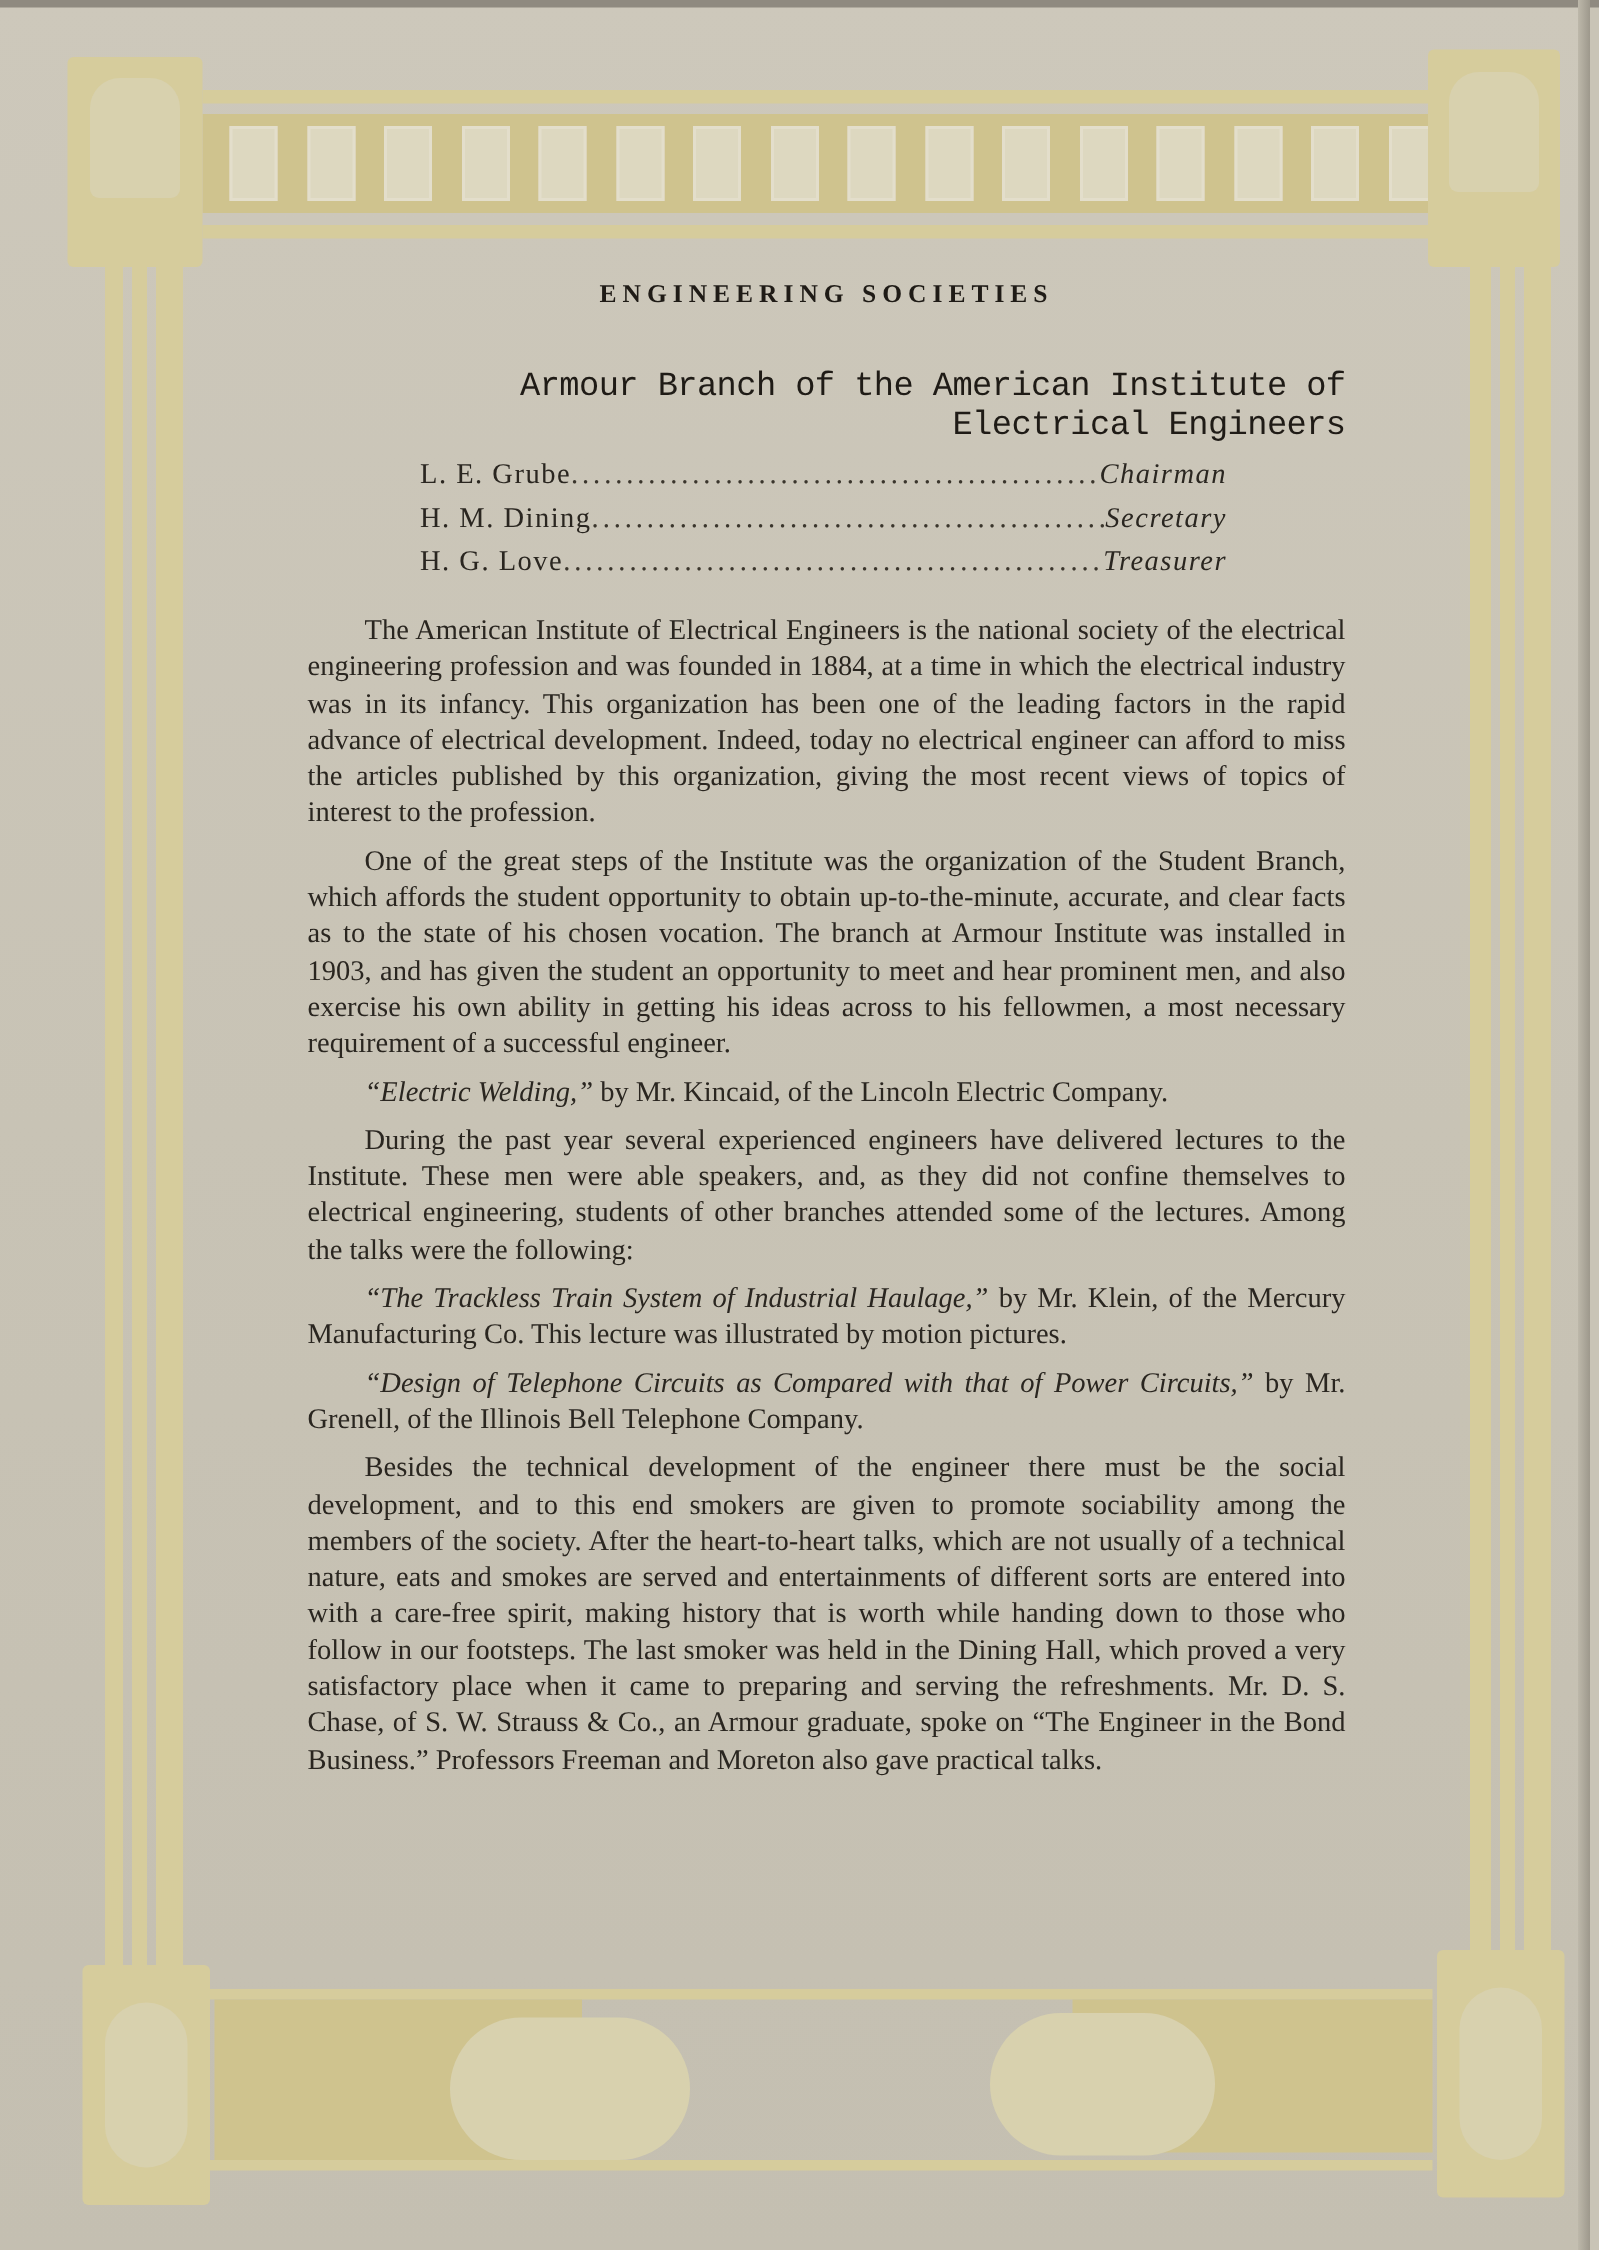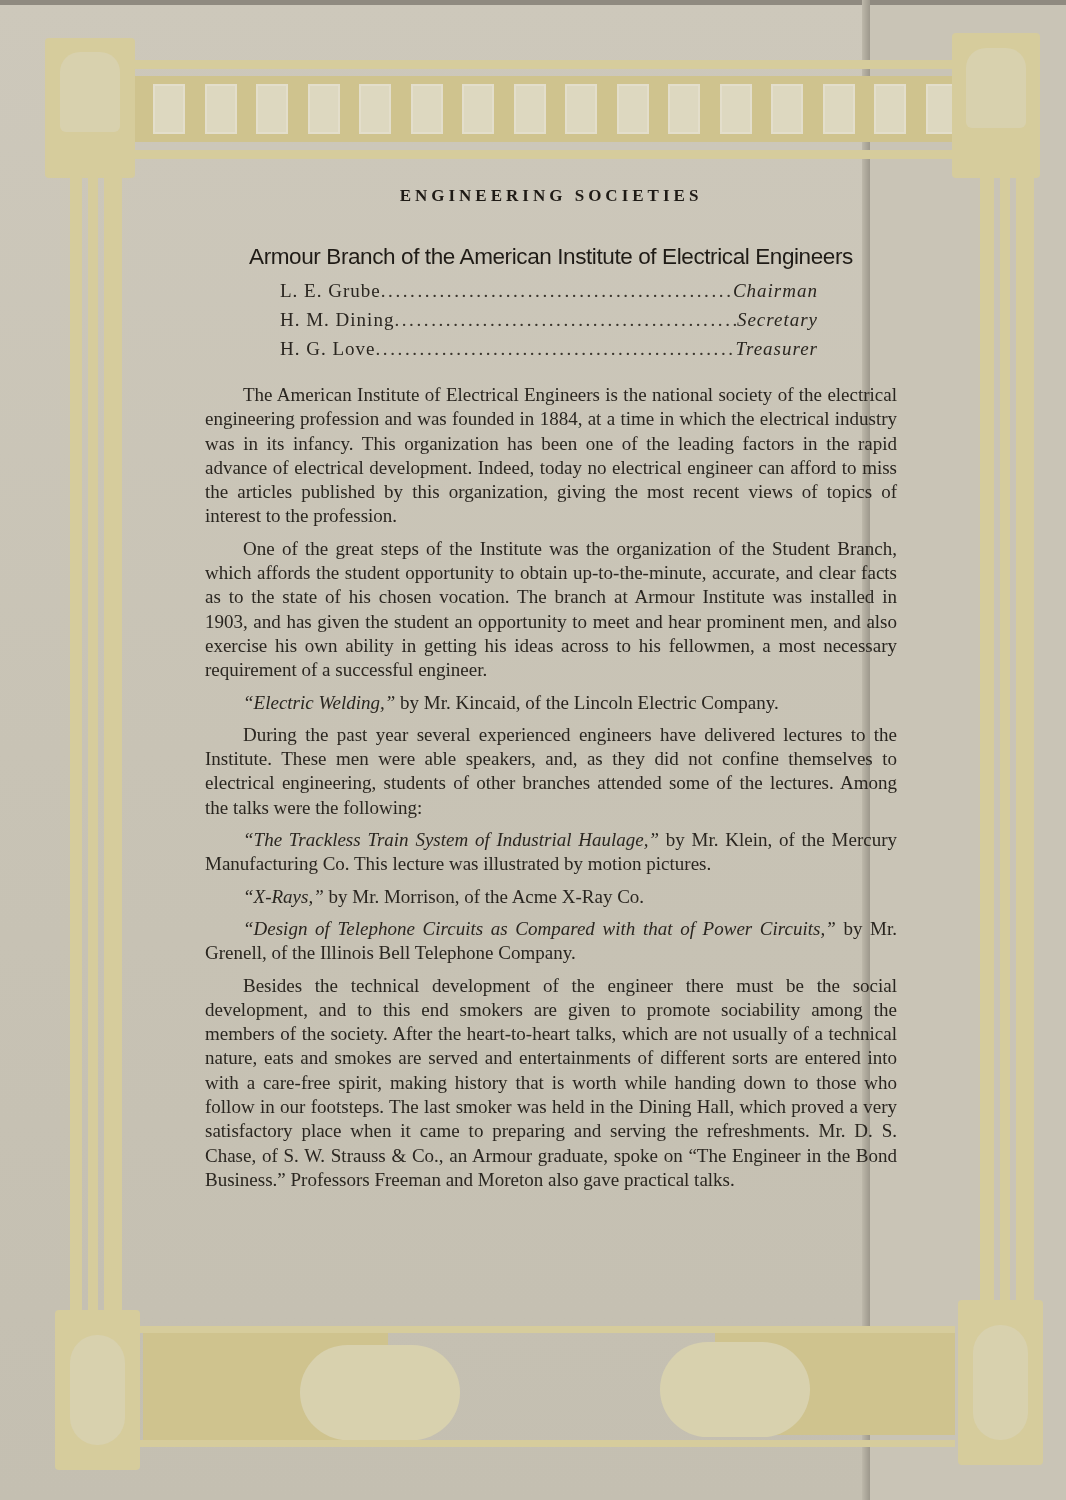--- a/index.html
+++ b/index.html
@@ -3,40 +3,40 @@
 <meta charset="utf-8">
 <style>
   html, body { margin: 0; padding: 0; }
   body {
     width: 1066px; height: 1500px; position: relative; overflow: hidden;
     background: #c9c4b6;
     font-family: "Liberation Serif", "DejaVu Serif", serif;
     color: #2a2620;
   }
   .page {
-    position: absolute; left: 0; top: 0; width: 870px; height: 1500px;
+    position: absolute; left: 0; top: 0; width: 1060px; height: 1500px;
     background: linear-gradient(180deg, #cdc8bb 0%, #c8c3b5 50%, #c4bfb1 100%);
   }
   .top-edge { position: absolute; left: 0; top: 0; width: 1066px; height: 5px; background: #8f8a80; }
   .right-edge { position: absolute; right: 0; top: 0; width: 8px; height: 1500px; background: linear-gradient(90deg,#bdb8aa,#9d988c); }
 
   
   .orn { position: absolute; background: #d6cc9c; }
   .orn.dark { background: #cfc38e; }
   .orn.light { background: #d8d1ae; }
   .window { position: absolute; background: #ddd8c0; border: 2px solid #e3decb; box-sizing: border-box; }
 
   
   .content { position: absolute; left: 205px; top: 180px; width: 692px; }
   .section-title {
     text-align: center; font-weight: bold; letter-spacing: 4px;
     font-size: 17px; margin: 6px 0 0 0; color: #1f1b16;
   }
   .org-title {
-    text-align: center; font-family: Liberation Sans, sans-serif;
+    text-align: right; font-family: Liberation Mono, monospace;
     font-size: 22.5px; margin: 38px 0 6px 0; letter-spacing: -0.4px; color: #1f1b16;
   }
   .officer { position: relative; height: 29px; font-size: 19px; margin-left: 75px; width: 538px; display: flex; align-items: center; }
   .officer .name { white-space: nowrap; letter-spacing: 1px; }
   .officer .dots { flex: 1; overflow: hidden; white-space: nowrap; letter-spacing: 2.6px; color: #3a352c; }
   .officer .role { font-style: italic; white-space: nowrap; letter-spacing: 1px; }
 
   .para { font-size: 19px; line-height: 24.3px; text-align: justify; margin: 0; text-indent: 38px; }
   .p1 { margin-top: 20px; }
   .gap { margin-top: 8px; }
@@ -120,19 +120,18 @@
         <span class="role">Treasurer</span>
       </div>
     </div>
 
     <p class="para p1">The American Institute of Electrical Engineers is the national society of the electrical engineering profession and was founded in 1884, at a time in which the electrical industry was in its infancy.  This organization has been one of the leading factors in the rapid advance of electrical development. Indeed, today no electrical engineer can afford to miss the articles published by this organization, giving the most recent views of topics of interest to the profession.</p>
     <p class="para gap">One of the great steps of the Institute was the organization of the Student Branch, which affords the student opportunity to obtain up-to-the-minute, accurate, and clear facts as to the state of his chosen vocation.  The branch at Armour Institute was installed in 1903, and has given the student an opportunity to meet and hear prominent men, and also exercise his own ability in getting his ideas across to his fellowmen, a most necessary requirement of a successful engineer.</p>
     <p class="para gap"><i>“Electric Welding,”</i><span> by Mr. Kincaid, of the Lincoln Electric Company.</span></p>
 
     <p class="para gap">During the past year several experienced engineers have delivered lectures to the Institute.  These men were able speakers, and, as they did not confine themselves to electrical engineering, students of other branches attended some of the lectures.  Among the talks were the following:</p>
     <p class="para gap"><i>“The Trackless Train System of Industrial Haulage,”</i><span> by Mr. Klein, of the Mercury Manufacturing Co.  This lecture was illustrated by motion pictures.</span></p>
-    <p class="para gap"><i>“X-Rays,”</i><span> by Mr. Morrison, of the Acme X-Ray Co.</span></p>
     <p class="para gap"><i>“Design of Telephone Circuits as Compared with that of Power Circuits,”</i><span> by Mr. Grenell, of the Illinois Bell Telephone Company.</span></p>
 
     <p class="para gap">Besides the technical development of the engineer there must be the social development, and to this end smokers are given to promote sociability among the members of the society.  After the heart-to-heart talks, which are not usually of a technical nature, eats and smokes are served and entertainments of different sorts are entered into with a care-free spirit, making history that is worth while handing down to those who follow in our footsteps.  The last smoker was held in the Dining Hall, which proved a very satisfactory place when it came to preparing and serving the refreshments.  Mr. D. S. Chase, of S. W. Strauss &amp; Co., an Armour graduate, spoke on “The Engineer in the Bond Business.”  Professors Freeman and Moreton also gave practical talks.</p>
 
   </div>
 </div>
 
 </body></html>

